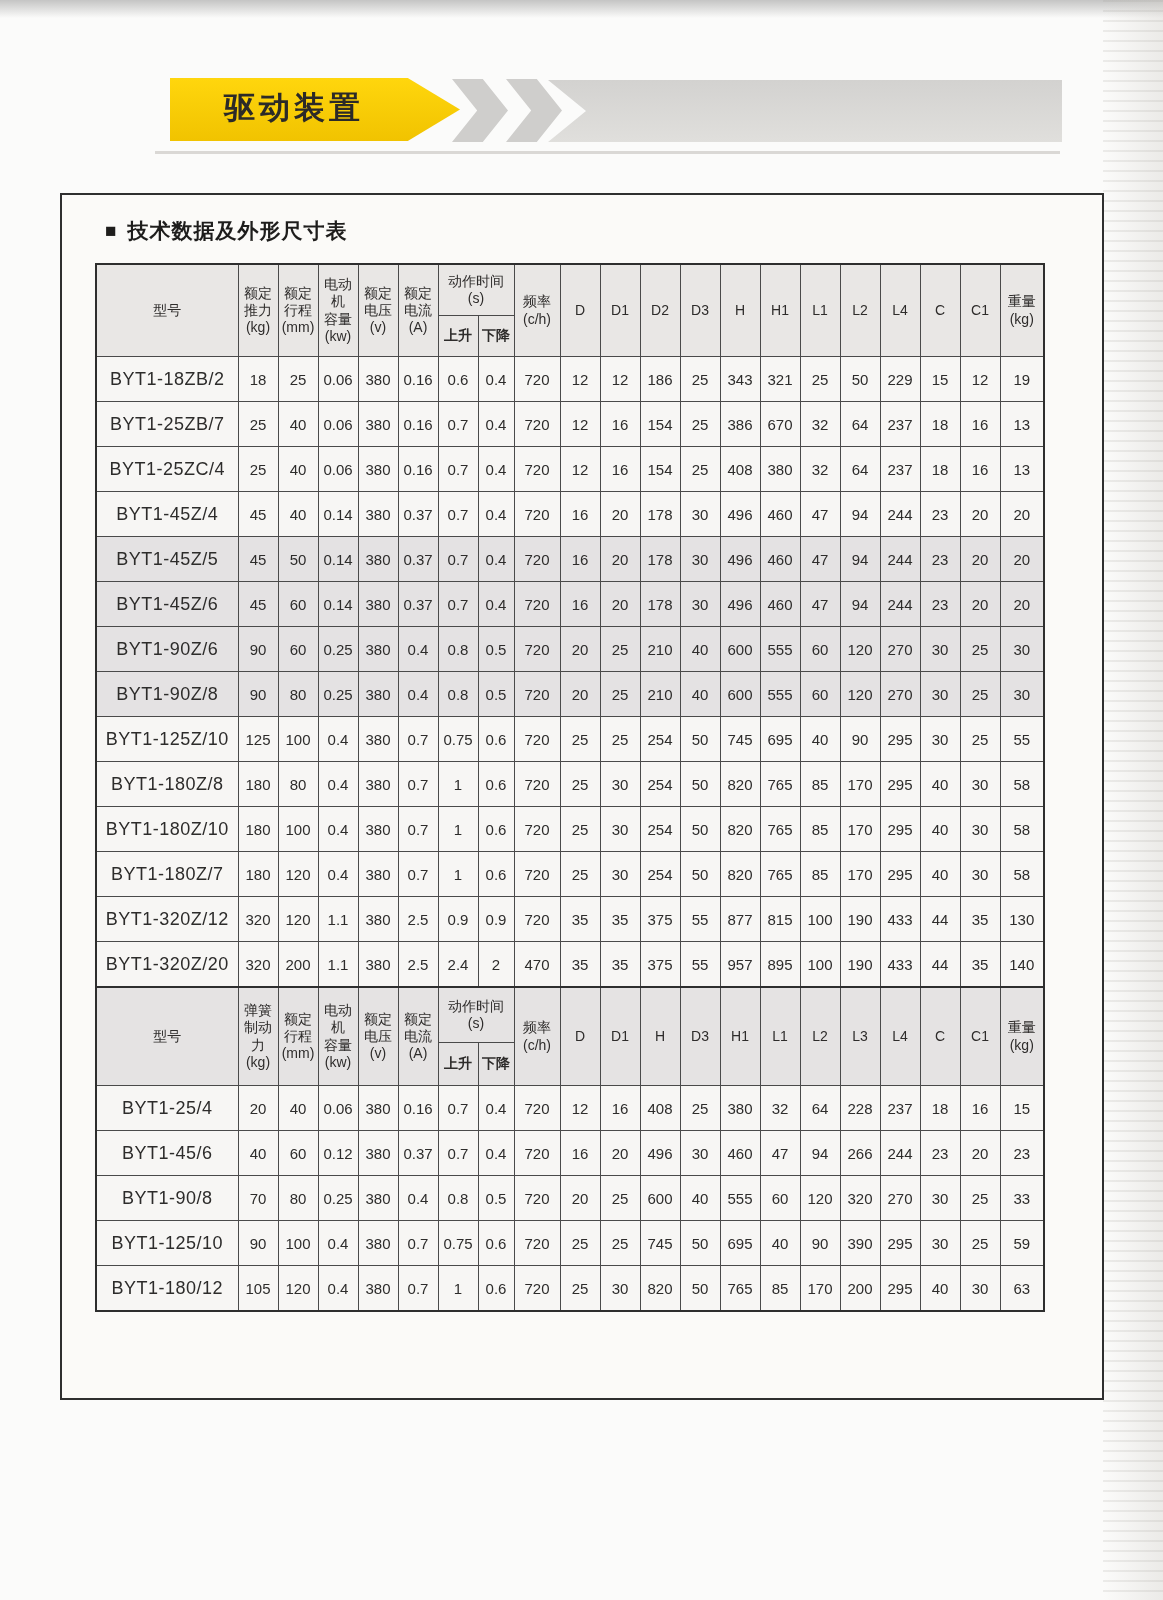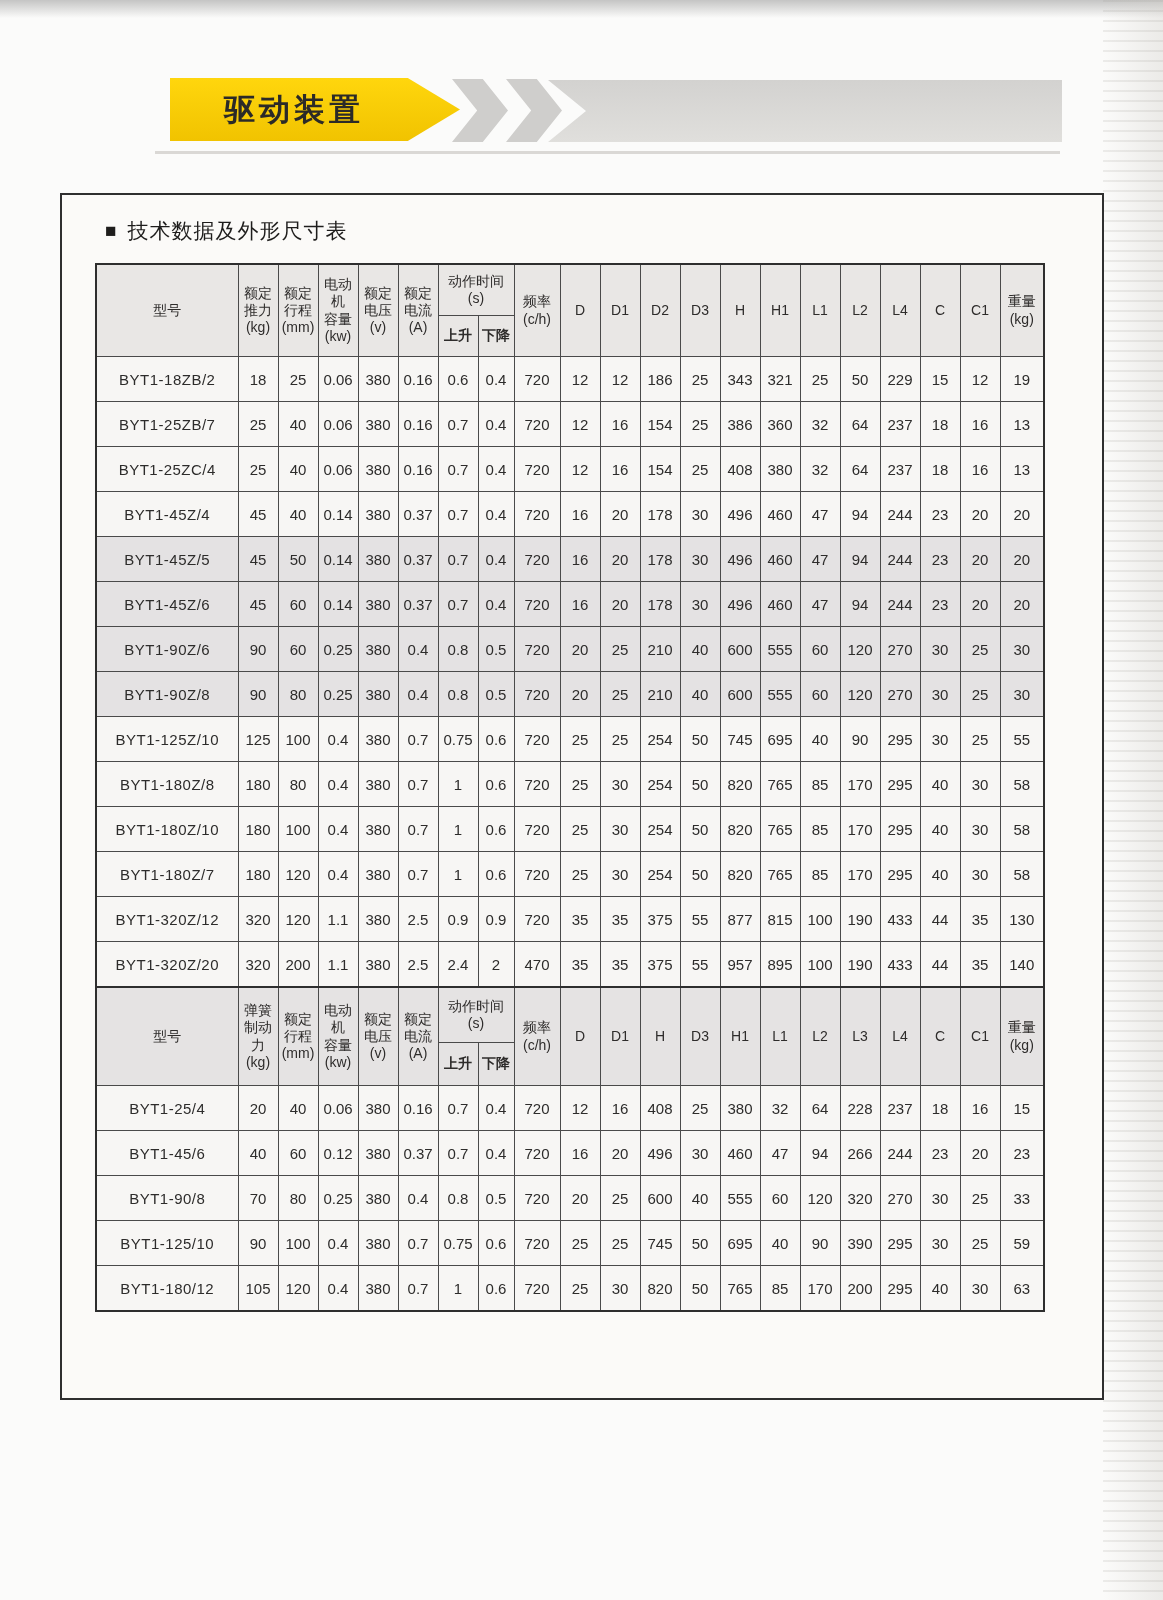--- a/index.html
+++ b/index.html
@@ -19,28 +19,28 @@
   
   .banner-band{position:absolute;left:548px;top:80px;width:514px;height:62px;
     background:linear-gradient(180deg,#d3d2d0,#e0dfdc);
     clip-path:polygon(0 0,100% 0,100% 100%,0 100%,38px 50%);}
   .chevron{position:absolute;top:79px;width:56px;height:63px;background:#cfcecc;
     clip-path:polygon(0 0,55% 0,100% 50%,55% 100%,0 100%,45% 50%);}
   .chevron.c1{left:452px;}
   .chevron.c2{left:506px;}
   .banner-arrow{position:absolute;left:170px;top:78px;width:290px;height:63px;
     background:linear-gradient(180deg,#ffd60d,#f1c300);
-    clip-path:polygon(0 0,82% 0,100% 50%,82% 100%,0 100%);}
+    clip-path:polygon(0 0,82% 0,100% 50%,82% 100%,0 100%);font-family:Liberation Mono, monospace;}
   .banner-title{display:block;padding-left:54px;line-height:63px;
     font-size:31px;font-weight:bold;letter-spacing:4px;color:#2b2a28;}
   .banner-rule{position:absolute;left:155px;top:151px;width:905px;height:3px;background:#dad8d5;}
   
   .frame{position:absolute;left:60px;top:193px;width:1044px;height:1207px;
     border:2px solid #2f2f2f;background:#fbfaf8;box-sizing:border-box;}
-  .section-title{position:absolute;left:43px;top:22px;font-size:21px;font-weight:normal;
+  .section-title{position:absolute;left:43px;top:22px;font-size:21px;font-weight:bold;
     letter-spacing:1px;color:#1e1d1c;}
   .section-title .bullet{display:inline-block;margin-right:10px;font-size:19px;
     position:relative;top:-1px;color:#1e1d1c;}
   .unit-label{position:absolute;left:33px;top:42px;width:948px;text-align:right;
     font-size:17px;color:#3a3836;letter-spacing:1px;}
   
   .tables{position:absolute;left:33px;top:68px;width:948px;}
   table{border-collapse:collapse;table-layout:fixed;width:948px;
     border:2px solid #2e2e2e;background:#f7f6f4;}
   table.second{margin-top:-2px;}
@@ -48,21 +48,21 @@
     padding:0;overflow:hidden;}
   thead th{background:#e9e7e5;font-weight:normal;font-size:14px;line-height:1.22;
     white-space:pre-line;color:#29282
 7;}
   table.second thead th{background:#e5e3e3;}
   thead tr.h-top th{height:50px;}
   thead tr.h-sub th{height:40px;font-weight:bold;}
   table.second thead tr.h-top th{height:54px;}
   table.second thead tr.h-sub th{height:42px;}
   tbody td{height:44px;font-size:15px;color:#2d2c2b;}
-  tbody td.model{font-size:15px;letter-spacing:.5px;}
+  tbody td.model{font-size:18px;letter-spacing:.5px;}
   tbody tr.shaded td{background:#e4e2e3;}
   .note{position:absolute;left:545px;top:1160px;font-size:17px;font-weight:600;
     color:#3e3a37;letter-spacing:1px;}
 </style>
 </head>
 <body>
 
 <div class="scan-top"></div>
 <div class="scan-right"></div>
 
@@ -178,21 +178,21 @@
             <td>380</td>
             <td>0.16</td>
             <td>0.7</td>
             <td>0.4</td>
             <td>720</td>
             <td>12</td>
             <td>16</td>
             <td>154</td>
             <td>25</td>
             <td>386</td>
-            <td>360</td>
+            <td>670</td>
             <td>32</td>
             <td>64</td>
             <td>237</td>
             <td>18</td>
             <td>16</td>
             <td>13</td>
           </tr>
           <tr>
             <td class="model">BYT1-25ZC/4</td>
             <td>25</td>

